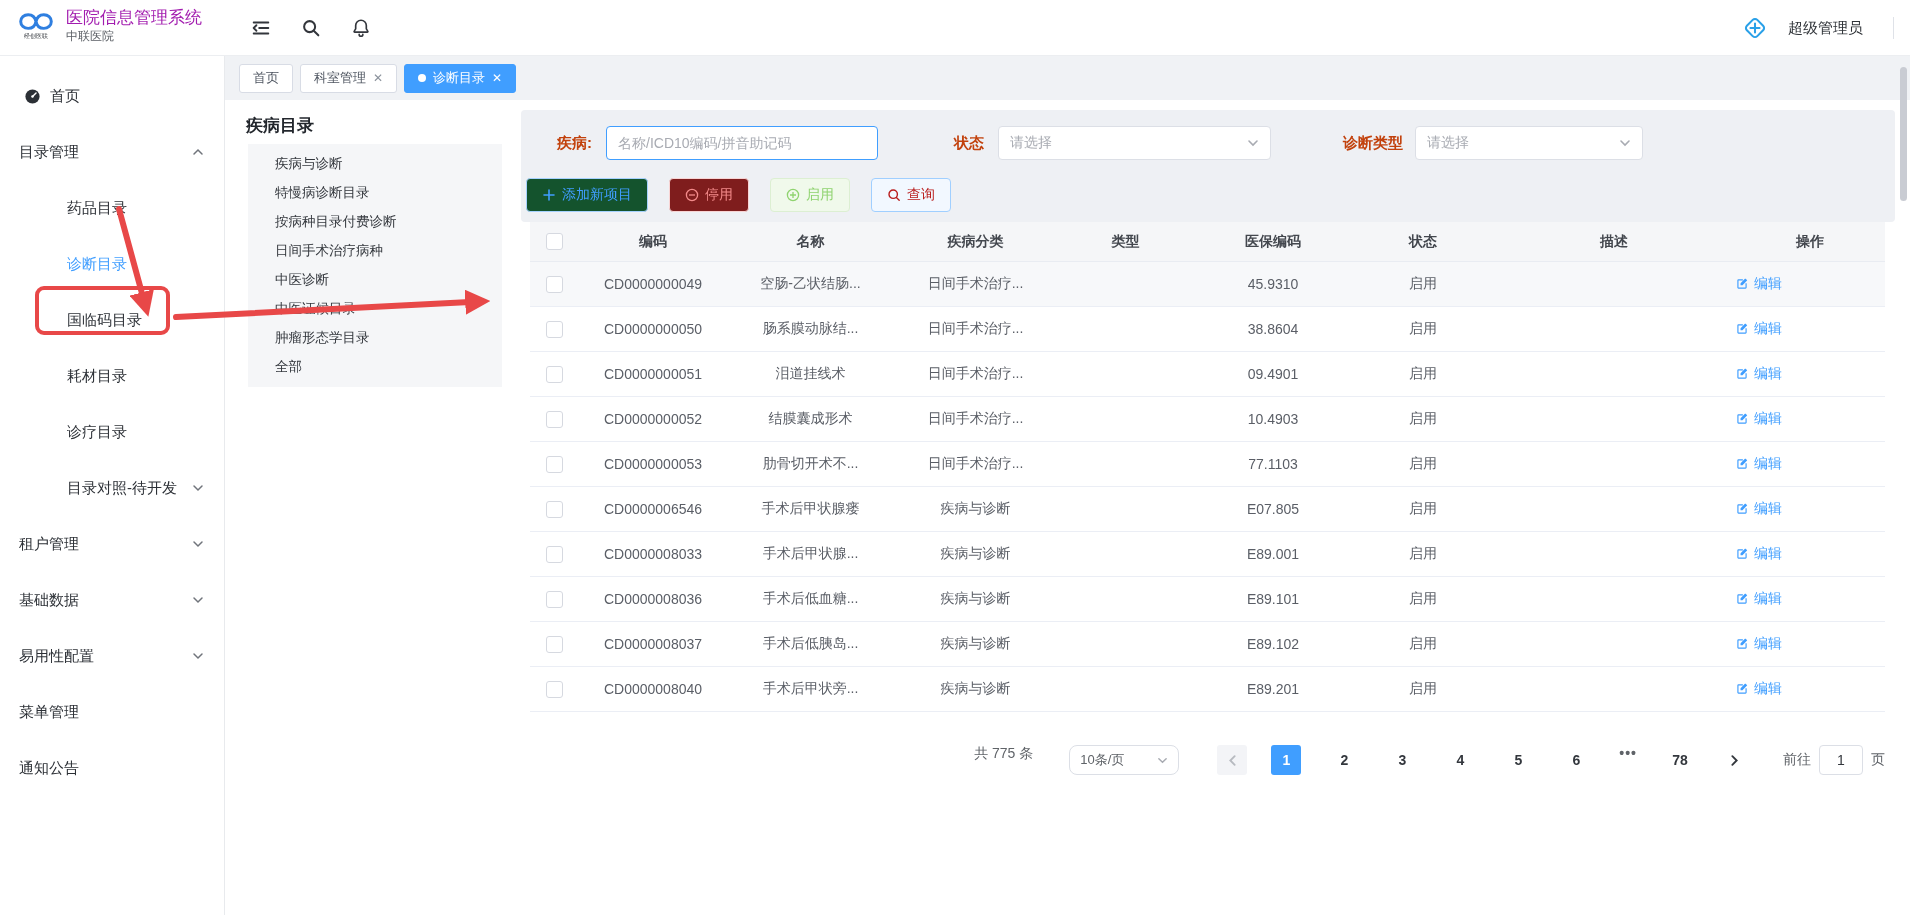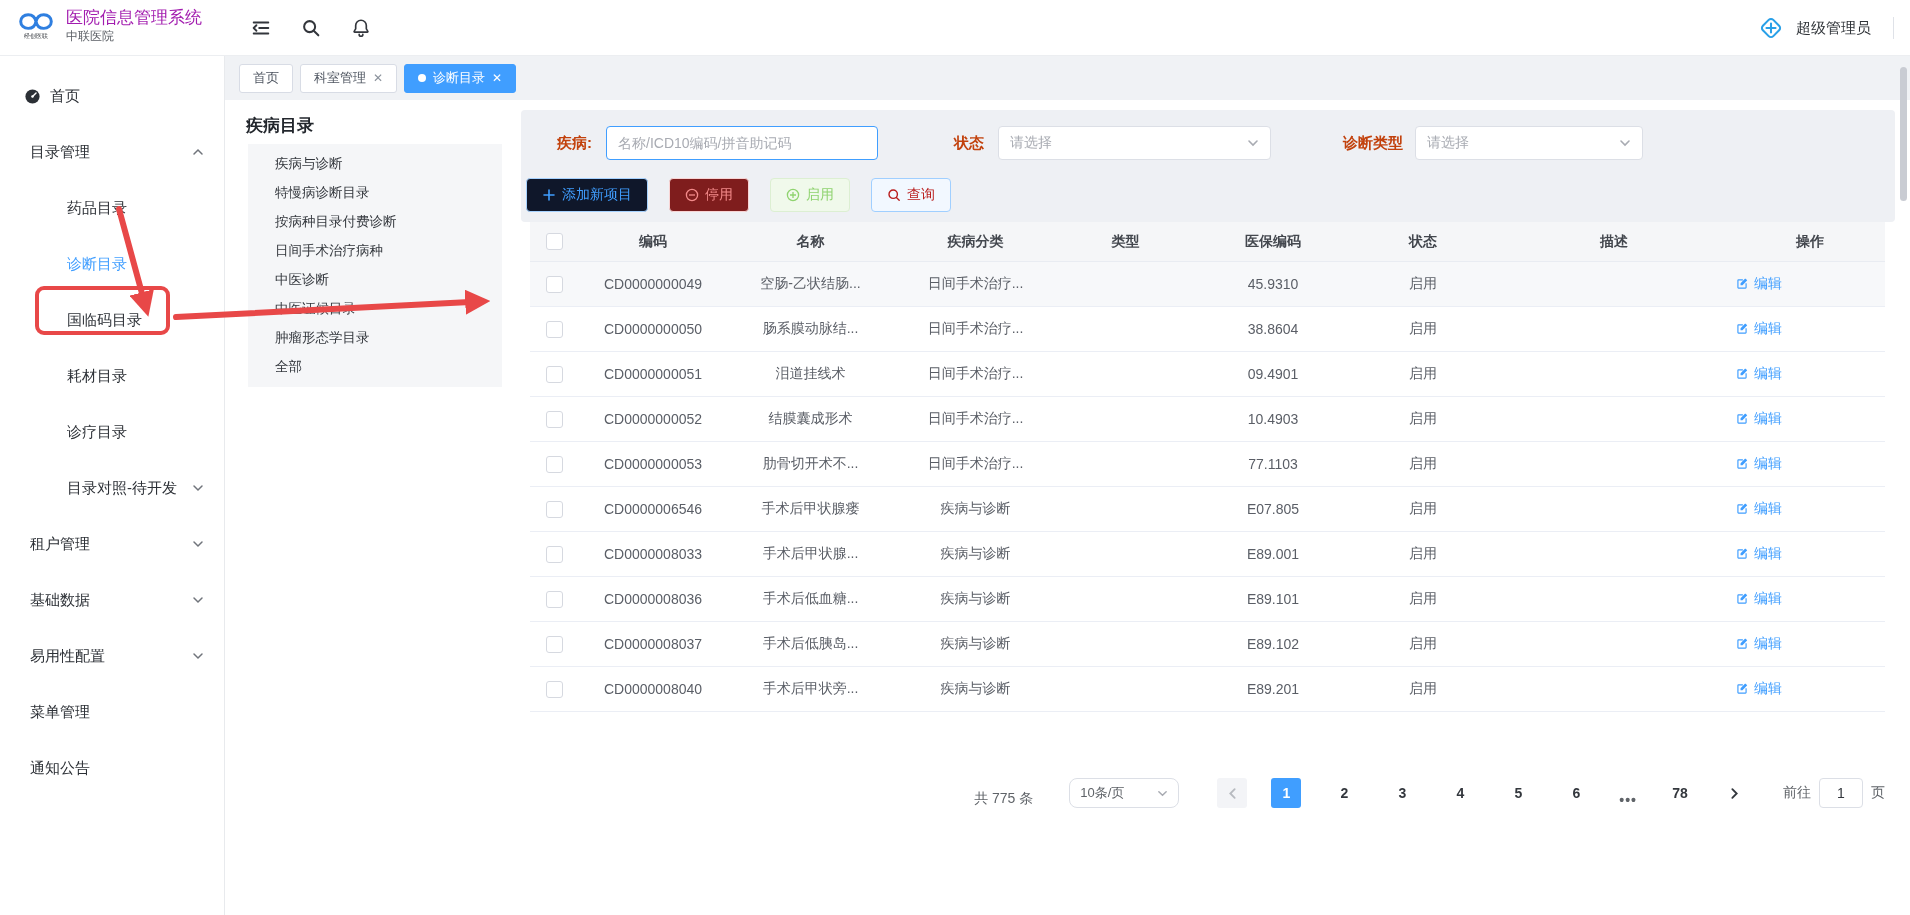--- a/index.html
+++ b/index.html
@@ -9,30 +9,30 @@
 
   
   .hdr { position:absolute; top:0; left:0; width:1910px; height:56px; background:#fff; border-bottom:1px solid #eceef1; z-index:5; }
   .logo-area { position:absolute; left:16px; top:6px; display:flex; align-items:center; gap:10px; }
   .logo-ico { width:40px; height:40px; display:flex; flex-direction:column; align-items:center; justify-content:center; }
   .logo-cap { font-size:6px; color:#30343a; letter-spacing:0; line-height:6px; white-space:nowrap; }
   .logo-txt .t1 { font-size:17px; font-weight:normal; color:#a21caf; line-height:20px; }
   .logo-txt .t2 { font-size:12px; color:#5c6066; line-height:16px; }
   .hdr-icons { position:absolute; left:250px; top:0; height:56px; display:flex; align-items:center; gap:28px; }
   .hicon { width:22px; height:22px; color:#33363c; cursor:pointer; }
-  .hdr-right { position:absolute; right:16px; top:0; height:56px; display:flex; align-items:center; gap:12px; }
+  .hdr-right { position:absolute; right:16px; top:0; height:56px; display:flex; align-items:center; gap:20px; }
   .uname { font-size:15px; color:#2f3338; }
   .hdr-divider { width:1px; height:22px; background:#dfe2e8; margin-left:10px; }
 
   
   .sidebar { position:absolute; top:56px; left:0; width:225px; bottom:0; background:#fff; border-right:1px solid #e8eaed; padding-top:12px; z-index:4; }
   .side-item { height:56px; display:flex; align-items:center; font-size:15px; color:#2c3036; cursor:pointer; position:relative; }
   .side-item .sicon { width:17px; height:17px; margin-right:9px; flex:none; color:#2c3036; }
   .side-item.lvl0 { padding-left:24px; }
-  .side-item.lvl1 { padding-left:30px; }
+  .side-item.lvl1 { padding-left:19px; }
   .side-item.lvl2 { padding-left:67px; }
   .side-item.active { color:#409eff; }
   .side-chev { position:absolute; right:20px; width:12px; height:12px; color:#70747b; }
 
   
   .main { position:absolute; left:225px; top:56px; right:0; bottom:0; background:#f0f2f5; }
   .tabstrip { height:44px; display:flex; align-items:center; padding:0 14px; gap:7px; }
   .tab { height:29px; display:flex; align-items:center; gap:7px; padding:0 13px; background:#fff; border:1px solid #d8dce5; border-radius:3px; font-size:13px; color:#4e5560; cursor:pointer; }
   .tab .close { font-size:12px; color:#8b929c; line-height:1; }
   .tab.active { background:#409eff; border-color:#409eff; color:#fff; }
@@ -49,39 +49,39 @@
   .filter-panel { position:absolute; left:296px; top:10px; right:15px; height:112px; background:#eef0f4; border-radius:4px; }
   .frow1 { position:absolute; top:16px; left:0; right:0; height:34px; display:flex; align-items:center; }
   .flabel { font-size:15px; font-weight:bold; color:#c2410c; white-space:nowrap; }
   .finput { margin-left:14px; width:272px; height:34px; background:#fff; border:1.5px solid #409eff; border-radius:4px; padding:0 11px; font-size:14px; color:#303133; font-family:inherit; outline:none; }
   .finput::placeholder { color:#a8abb2; }
   .fselect { margin-left:14px; width:273px; height:34px; background:#fff; border:1px solid #dcdfe6; border-radius:4px; display:flex; align-items:center; justify-content:space-between; padding:0 11px; font-size:14px; color:#a8abb2; cursor:pointer; }
   .fselect .chev { width:12px; height:12px; color:#a8abb2; }
   .frow2 { position:absolute; top:68px; left:5px; display:flex; gap:21px; }
   .btn { height:34px; border-radius:4px; font-size:14px; display:flex; align-items:center; gap:6px; padding:0 15px; cursor:pointer; border:1px solid transparent; font-family:inherit; }
   .btn svg { width:14px; height:14px; }
-  .btn-add { background:#0f172a; border-color:#a6d2ff; color:#409eff; }
+  .btn-add { background:#14532d; border-color:#a6d2ff; color:#409eff; }
   .btn-stop { background:#7f1d1d; border-color:#f8d4d4; color:#f48b8b; }
   .btn-start { background:#f0f9eb; border-color:#dcefd2; color:#8fd36f; }
   .btn-query { background:#f2f8ff; border-color:#a0cfff; color:#b91c1c; }
 
   
   .tbl { position:absolute; left:305px; top:122px; width:1355px; font-size:14px; }
   .tr { display:flex; align-items:center; height:45px; border-bottom:1px solid #ebeef5; background:#fff; color:#5a5e66; }
   .tr.thead { height:40px; background:#f5f6f8; font-weight:bold; color:#43474e; border-bottom:1px solid #e9ecf2; }
   .tr.hovered { background:#f7f8fa; }
   .td { text-align:center; overflow:hidden; white-space:nowrap; }
   .c0{width:48px; display:flex; justify-content:center;} .c1{width:150px;} .c2{width:165px;} .c3{width:165px;}
   .c4{width:135px;} .c5{width:160px;} .c6{width:140px;} .c7{flex:1;} .c8{width:150px;}
   .cbx { width:17px; height:17px; background:#fff; border:1.5px solid #d6d9e0; border-radius:3px; cursor:pointer; }
   .edit-link { color:#409eff; display:flex; align-items:center; justify-content:flex-start; gap:5px; cursor:pointer; }
   .edit-link svg { width:14px; height:14px; }
 
   
-  .pager { position:absolute; right:25px; top:676px; height:32px; display:flex; align-items:flex-end; font-size:14px; color:#5f6368;gap:20px; }
+  .pager { position:absolute; right:25px; top:645px; height:32px; display:flex; align-items:flex-start; font-size:14px; color:#5f6368;gap:20px; }
   .pg-total { margin-right:16px; }
   .pg-size { width:110px; height:30px; background:#fff; border:1px solid #dcdfe6; border-radius:8px; display:flex; align-items:center; justify-content:space-between; padding:0 10px; font-size:13px; color:#5f6368; cursor:pointer; margin-right:18px; }
   .pg-size .chev { width:11px; height:11px; color:#a8abb2; }
   .pg-btn { width:30px; height:30px; display:flex; align-items:center; justify-content:center; border-radius:3px; cursor:pointer; color:#33373d; }
   .pg-prev { background:#f3f4f7; color:#b7bac0; }
   .pg-num { min-width:30px; height:30px; display:flex; align-items:center; justify-content:center; font-weight:bold; color:#33373d; border-radius:3px; cursor:pointer; margin:0 4px; }
   .pg-num.active { background:#409eff; color:#fff; }
   .pg-ellipsis { letter-spacing:1px; font-weight:bold; margin:0 4px; }
   .pg-goto { margin-left:14px; display:flex; align-items:center; gap:8px; }
   .pg-input { width:44px; height:30px; border:1px solid #dcdfe6; border-radius:4px; text-align:center; font-size:14px; color:#33373d; font-family:inherit; background:#fff; }

